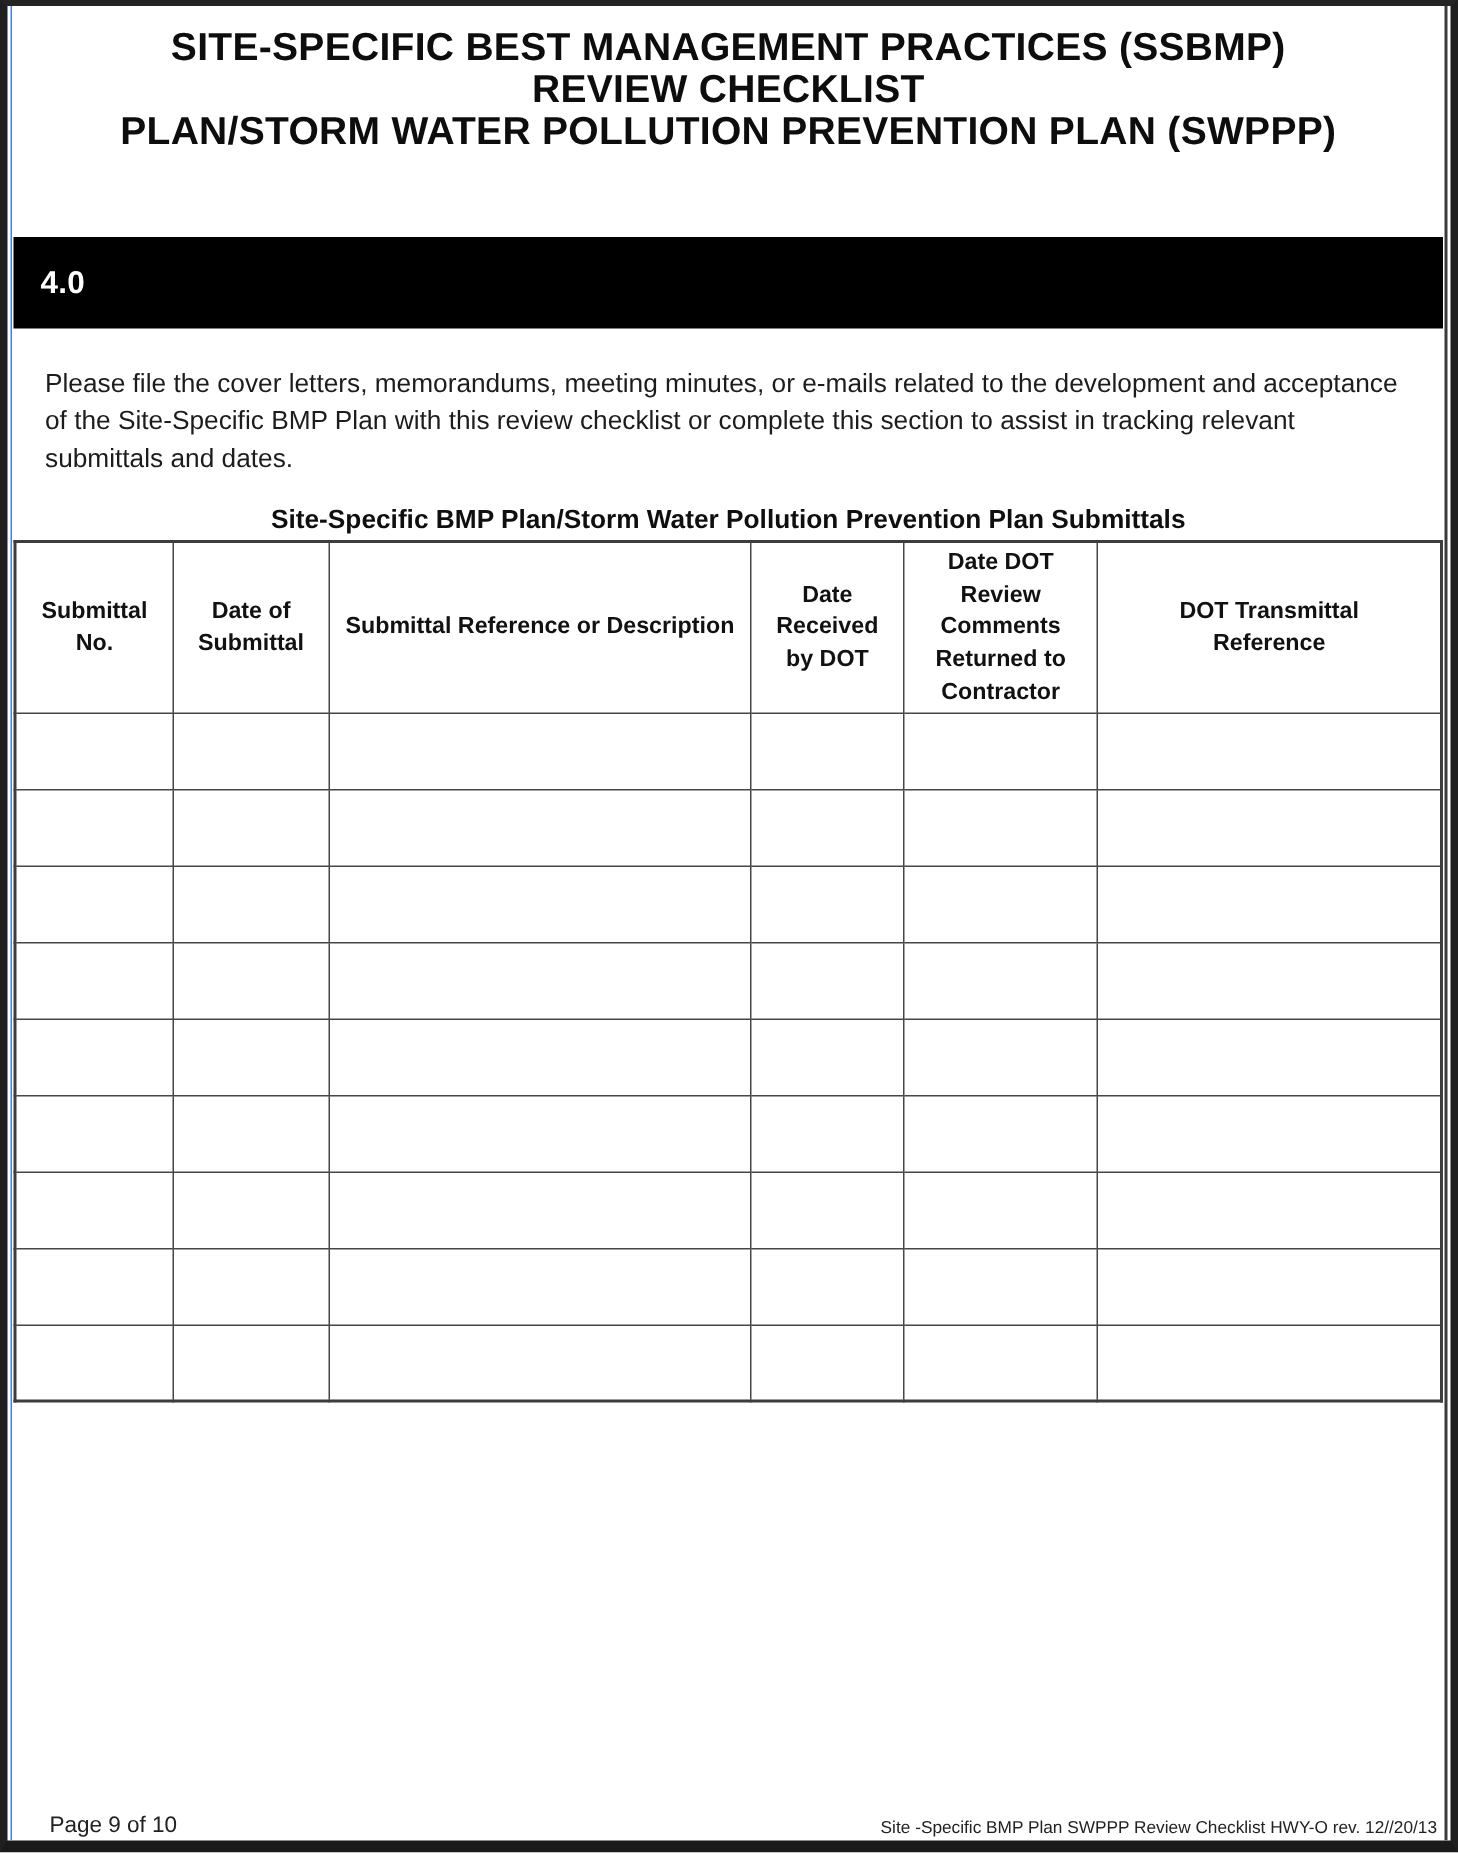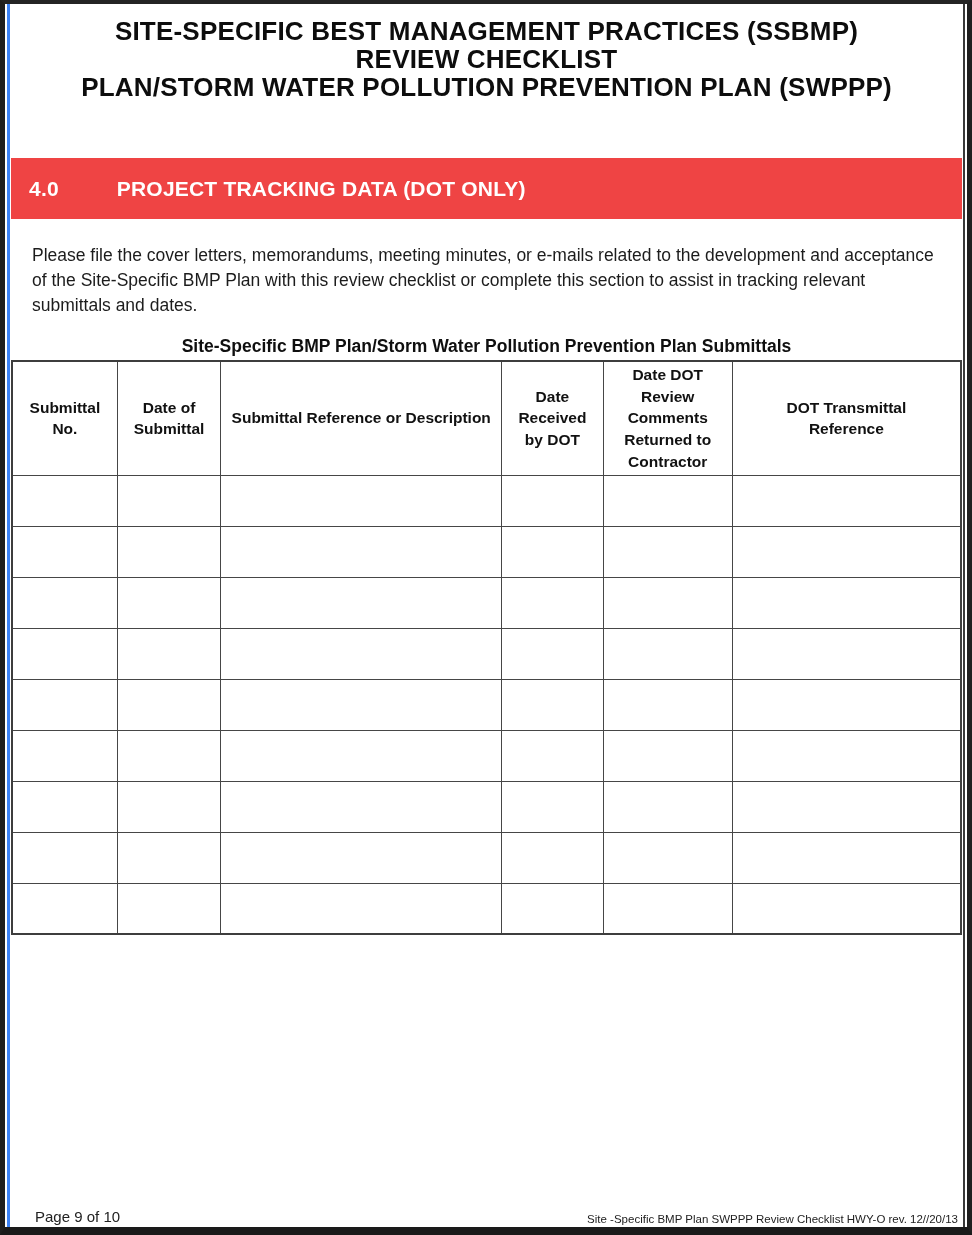--- a/index.html
+++ b/index.html
@@ -16,46 +16,45 @@
     border-bottom: 8px solid #1a1a1a;
     font-family: "Liberation Sans", sans-serif;
     color: #1a1a1a;
     overflow: hidden;
   }
 
   
   .inner-frame {
     position: absolute;
     top: 0; bottom: 0; left: 2px; right: 2px;
-    border-left: 3px solid #3b82f6;
+    border-left: 1px solid #3b82f6;
     border-right: 2px solid #3a3a3a;
     padding: 0 1px;
   }
 
   .doc-title {
     margin: 13px 28px 0 28px;
     text-align: center;
     font-weight: bold;
     font-size: 26px;
     line-height: 28px;
     letter-spacing: 0.2px;
     color: #0d0d0d;
   }
 
   .section-bar {
     margin-top: 57px;
     height: 61px;
-    background: #ef4444;
+    background: #000000;
     display: flex;
     align-items: center;
     color: #ffffff;
     font-weight: bold;
     font-size: 21px;
     letter-spacing: 0.2px;
-    gap: 16px;
   }
   .section-bar .num { margin-left: 18px; }
   .section-bar .heading { margin-left: 42px; }
 
   .intro {
     margin: 15px;
     padding: 9px 8px 0 6px;
     font-size: 17.5px;
     line-height: 25px;
     color: #1c1c1c;
@@ -112,21 +111,20 @@
   <div class="inner-frame">
 
     <div class="doc-title">
       <div>SITE-SPECIFIC BEST MANAGEMENT PRACTICES (SSBMP)</div>
       <div>REVIEW CHECKLIST</div>
       <div>PLAN/STORM WATER POLLUTION PREVENTION PLAN (SWPPP)</div>
     </div>
 
     <div class="section-bar">
       <span class="num">4.0</span>
-      <span class="heading">PROJECT TRACKING DATA  (DOT ONLY)</span>
     </div>
 
     <p class="intro">Please file the cover letters, memorandums, meeting minutes, or e-mails related to the development and acceptance of the Site-Specific BMP Plan with this review checklist or complete this section to assist in tracking relevant submittals and dates.</p>
 
     <div class="table-title">Site-Specific BMP Plan/Storm Water Pollution Prevention Plan Submittals</div>
 
     <table class="submittals">
       <colgroup>
         <col style="width:11.1%">
           <col style="width:10.9%">

